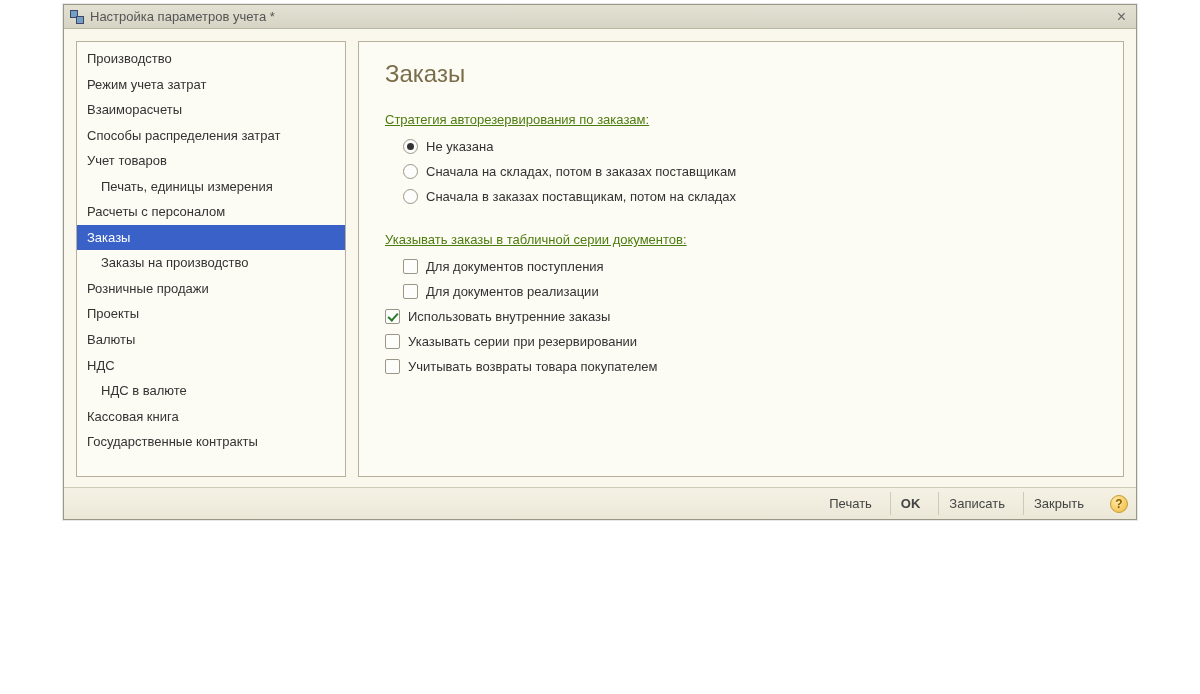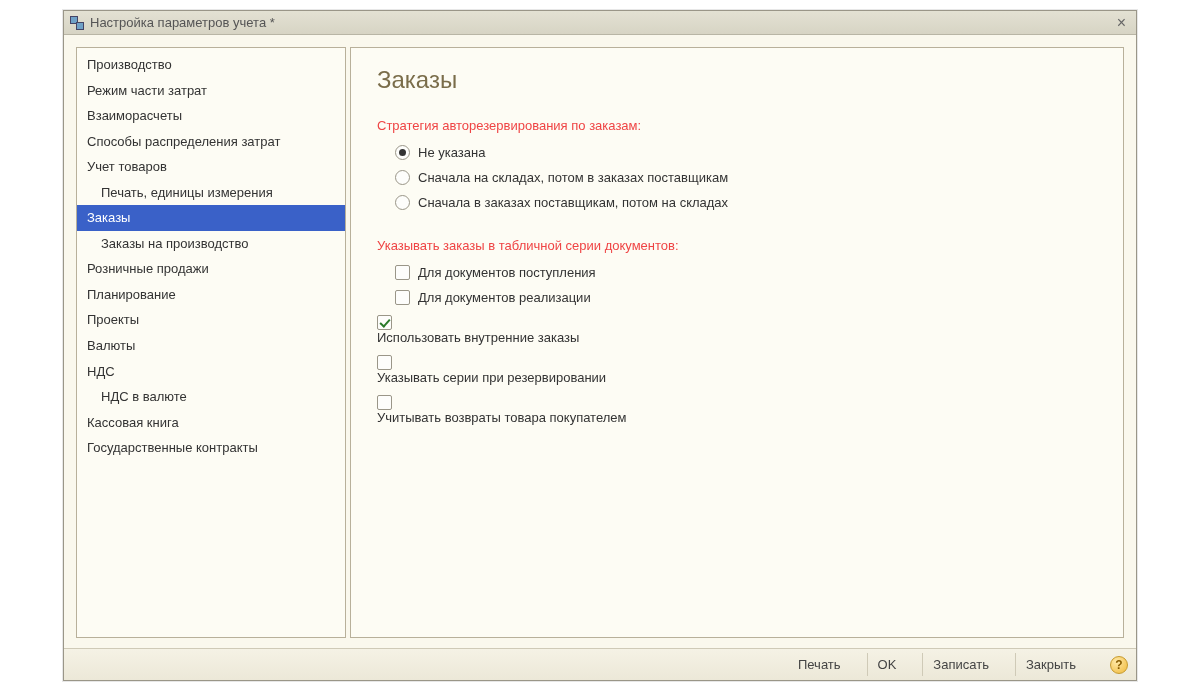--- a/index.html
+++ b/index.html
@@ -8,23 +8,23 @@
     padding: 0;
     font-family: Arial, Tahoma, sans-serif;
     font-size: 13px;
     background: #ffffff;
     width: 1200px;
     height: 694px;
   }
   .window {
     position: absolute;
     left: 63px;
-    top: 10px;
+    top: 4px;
     width: 1074px;
-    height: 671px;
+    height: 516px;
     background: #faf8ed;
     border: 1px solid #9a9688;
     box-shadow: 0 0 0 1px #e7e7e7;
   }
   .titlebar {
     height: 24px;
     background: linear-gradient(#e3e1d3, #d7d4c4);
     border-bottom: 1px solid #b8b5a5;
     display: flex;
     align-items: center;
@@ -56,21 +56,21 @@
     padding: 0 4px;
     line-height: 1;
   }
   .content-area {
     position: absolute;
     left: 12px;
     right: 12px;
     top: 36px;
     bottom: 42px;
     display: flex;
-    gap: 4px;
+    gap: 12px;
   }
   .sidebar {
     width: 270px;
     border: 1px solid #b8b09a;
     background: #fdfcf4;
     overflow-y: auto;
     padding: 4px 0;
   }
   .sidebar-item {
     padding: 4px 8px 4px 10px;
@@ -91,32 +91,33 @@
     padding: 18px 26px;
     overflow-y: auto;
   }
   .main-panel h1 {
     margin: 0 0 24px 0;
     font-size: 24px;
     font-weight: normal;
     color: #7a6d4a;
   }
   .group-label {
-    color: #ef4444;
+    color: #4d7c0f;
     margin: 0 0 12px 0;
     font-size: 13px;
+    text-decoration: underline;
   }
   .radio-row, .check-row {
     display: flex;
     align-items: flex-start;
     margin: 0 0 10px 18px;
     color: #333;
     font-size: 13px;
   }
-  .check-row.standalone { margin-left: 0; margin-top: 0; flex-direction: column; }
+  .check-row.standalone { margin-left: 0; margin-top: 0; }
   .radio {
     width: 15px; height: 15px;
     border: 1px solid #9a9688;
     border-radius: 50%;
     margin-right: 8px;
     position: relative;
     background: #fdfdfb;
     flex-shrink: 0;
   }
   .radio.checked::after {
@@ -149,31 +150,31 @@
   .footer {
     position: absolute;
     left: 0; right: 0; bottom: 0;
     height: 32px;
     border-top: 1px solid #cfcab7;
     background: linear-gradient(#f5f2e5, #ece8d8);
     display: flex;
     justify-content: flex-end;
     align-items: center;
     padding: 0 8px;
-    gap: 16px;
+    gap: 8px;
   }
   .footer .btn {
     padding: 4px 10px;
     color: #444;
     font-size: 13px;
     cursor: pointer;
     border-left: 1px solid #cfcab7;
   }
   .footer .btn.first { border-left: none; }
-  .footer .btn.bold { font-weight: normal; }
+  .footer .btn.bold { font-weight: bold; }
   .footer .help {
     margin-left: 8px;
     width: 18px; height: 18px;
     border-radius: 50%;
     background: radial-gradient(circle at 35% 30%, #ffe9a8, #f0b93a);
     border: 1px solid #c79b2e;
     display: flex;
     align-items: center;
     justify-content: center;
     font-size: 12px;
@@ -187,29 +188,29 @@
 <div class="window">
   <div class="titlebar">
     <span class="app-icon"></span>
     <span class="title">Настройка параметров учета *</span>
     <span class="close">×</span>
   </div>
 
   <div class="content-area">
     <div class="sidebar" id="sidebar">
         <div class="sidebar-item"><span>Производство</span></div>
-        <div class="sidebar-item"><span>Режим части затрат</span></div>
+        <div class="sidebar-item"><span>Режим учета затрат</span></div>
         <div class="sidebar-item"><span>Взаиморасчеты</span></div>
         <div class="sidebar-item"><span>Способы распределения затрат</span></div>
         <div class="sidebar-item"><span>Учет товаров</span></div>
         <div class="sidebar-item indent"><span>Печать, единицы измерения</span></div>
+        <div class="sidebar-item"><span>Расчеты с персоналом</span></div>
         <div class="sidebar-item selected"><span>Заказы</span></div>
         <div class="sidebar-item indent"><span>Заказы на производство</span></div>
         <div class="sidebar-item"><span>Розничные продажи</span></div>
-        <div class="sidebar-item"><span>Планирование</span></div>
         <div class="sidebar-item"><span>Проекты</span></div>
         <div class="sidebar-item"><span>Валюты</span></div>
         <div class="sidebar-item"><span>НДС</span></div>
         <div class="sidebar-item indent"><span>НДС в валюте</span></div>
         <div class="sidebar-item"><span>Кассовая книга</span></div>
         <div class="sidebar-item"><span>Государственные контракты</span></div>
       </div>
     <div class="main-panel">
       <h1>Заказы</h1>
 

